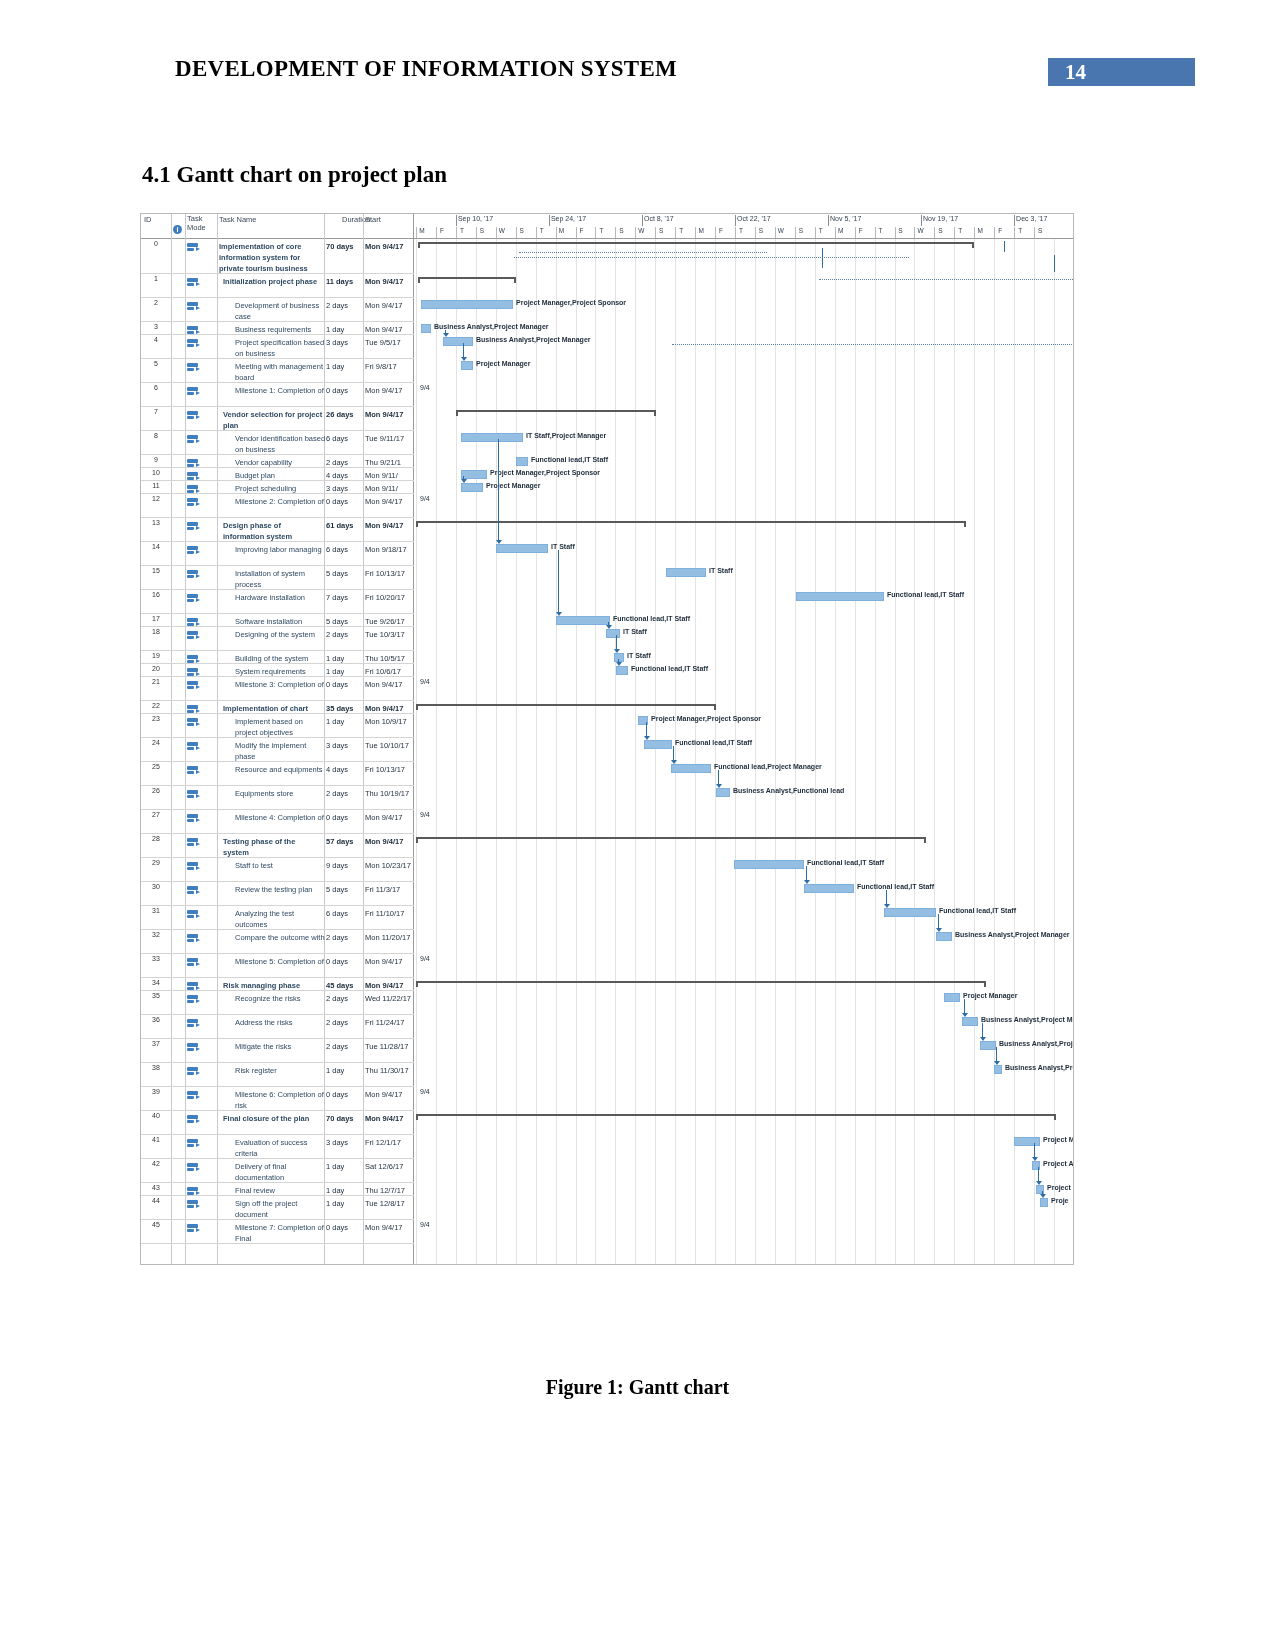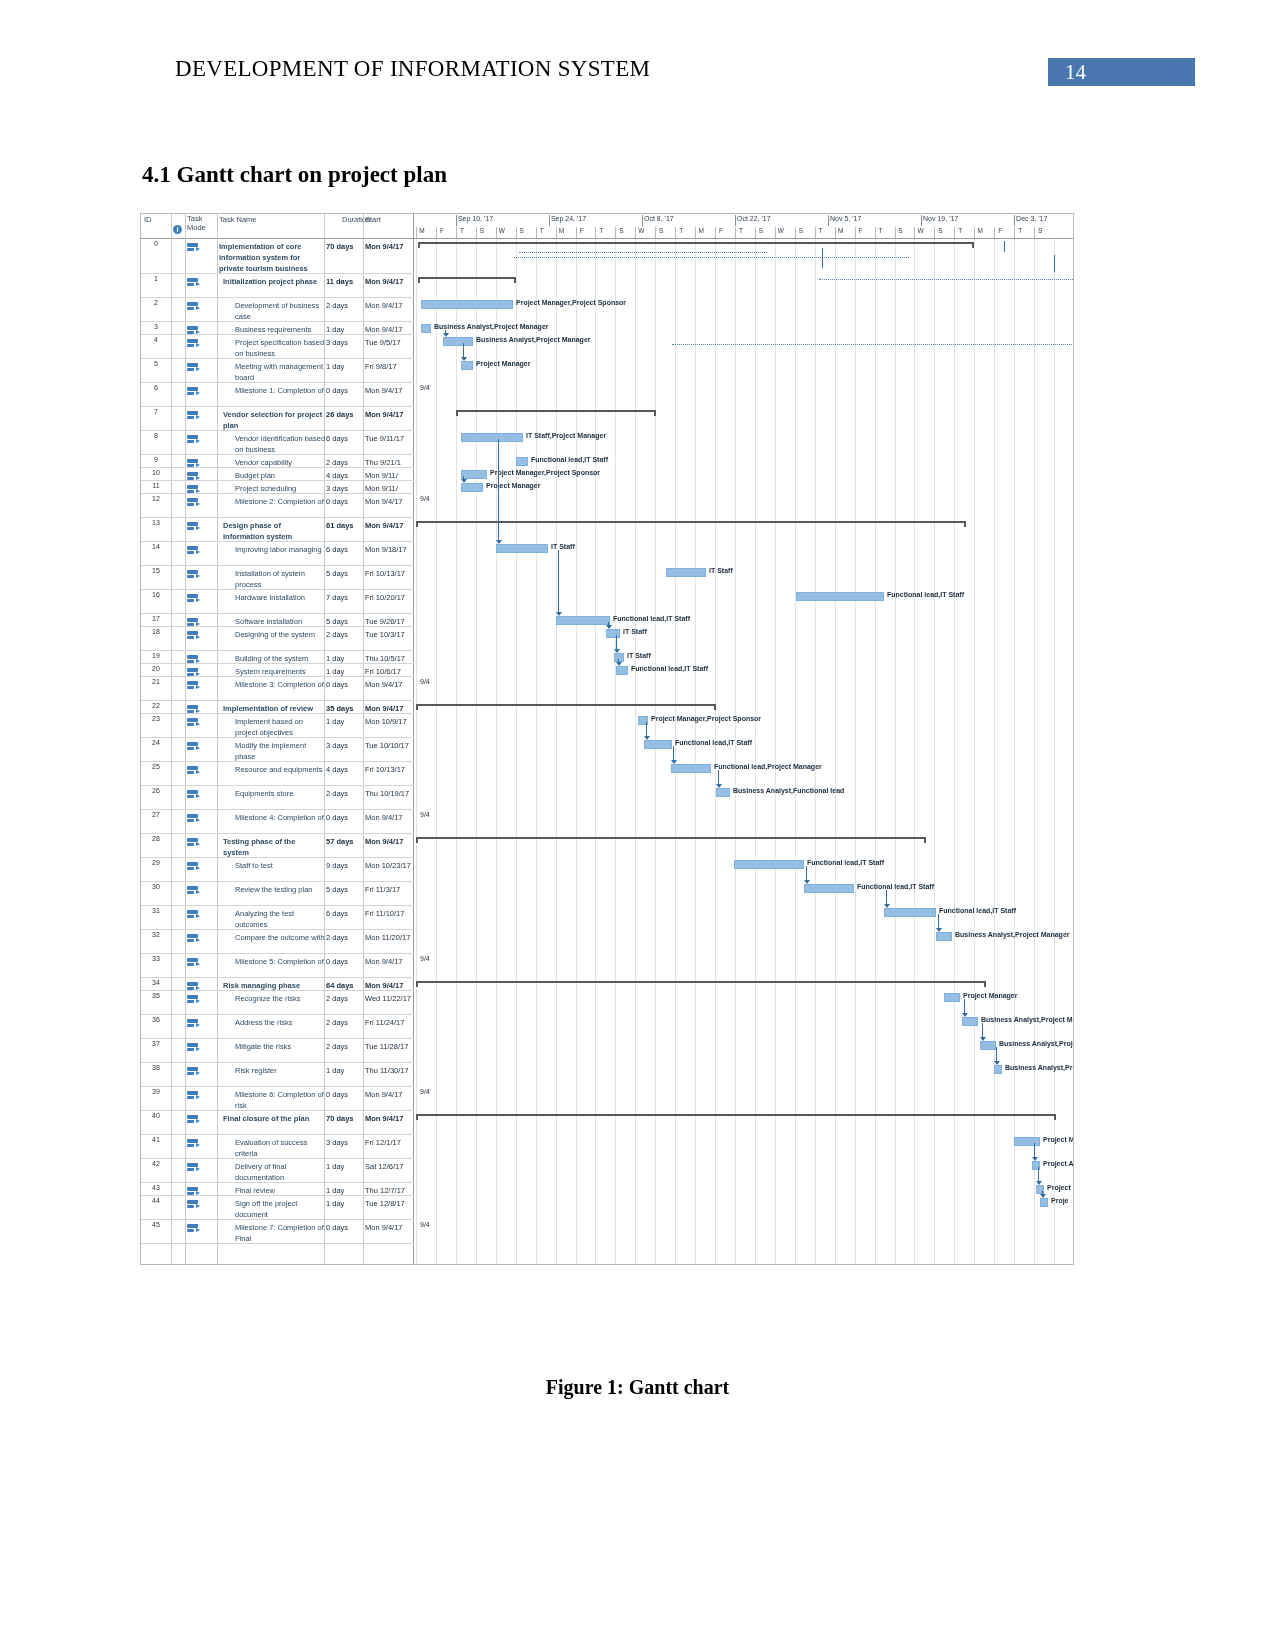--- a/index.html
+++ b/index.html
@@ -4,21 +4,21 @@
 <style>
   html,body{margin:0;padding:0;}
   body{
     width:1275px;height:1650px;
     background:#ffffff;
     font-family:"Liberation Serif", serif;
     position:relative;
     overflow:hidden;
   }
   
-  .doc-header{position:absolute;left:0;top:0;width:1031px;height:110px;}
+  .doc-header{position:absolute;left:0;top:0;width:1031px;height:110px;font-weight:bold;}
   .doc-title{
     position:absolute;left:175px;top:56px;
     font-family:"Liberation Serif", serif;
     font-size:23px;letter-spacing:.3px;color:#000;white-space:nowrap;
   }
   .page-num-box{
     position:absolute;left:1048px;top:58px;width:147px;height:28px;
     background:#4a76b0;
   }
   .page-num{
@@ -272,21 +272,21 @@
         <div class="row lvl2" style="height: 24px;">
           <div class="id">21</div>
           <div class="tmode"><span class="tm-glyph"><i class="b1"></i><i class="b2"></i><i class="ar"></i></span></div>
           <div class="tname">Milestone 3: Completion of</div>
           <div class="dur">0 days</div>
           <div class="st">Mon 9/4/17</div>
         </div>
         <div class="row lvl1" style="height: 13px;">
           <div class="id">22</div>
           <div class="tmode"><span class="tm-glyph"><i class="b1"></i><i class="b2"></i><i class="ar"></i></span></div>
-          <div class="tname">Implementation of review</div>
+          <div class="tname">Implementation of chart</div>
           <div class="dur">35 days</div>
           <div class="st">Mon 9/4/17</div>
         </div>
         <div class="row lvl2" style="height: 24px;">
           <div class="id">23</div>
           <div class="tmode"><span class="tm-glyph"><i class="b1"></i><i class="b2"></i><i class="ar"></i></span></div>
           <div class="tname">Implement based on project objectives</div>
           <div class="dur">1 day</div>
           <div class="st">Mon 10/9/17</div>
         </div>
@@ -357,21 +357,21 @@
           <div class="id">33</div>
           <div class="tmode"><span class="tm-glyph"><i class="b1"></i><i class="b2"></i><i class="ar"></i></span></div>
           <div class="tname">Milestone 5: Completion of</div>
           <div class="dur">0 days</div>
           <div class="st">Mon 9/4/17</div>
         </div>
         <div class="row lvl1" style="height: 13px;">
           <div class="id">34</div>
           <div class="tmode"><span class="tm-glyph"><i class="b1"></i><i class="b2"></i><i class="ar"></i></span></div>
           <div class="tname">Risk managing phase</div>
-          <div class="dur">64 days</div>
+          <div class="dur">45 days</div>
           <div class="st">Mon 9/4/17</div>
         </div>
         <div class="row lvl2" style="height: 24px;">
           <div class="id">35</div>
           <div class="tmode"><span class="tm-glyph"><i class="b1"></i><i class="b2"></i><i class="ar"></i></span></div>
           <div class="tname">Recognize the risks</div>
           <div class="dur">2 days</div>
           <div class="st">Wed 11/22/17</div>
         </div>
         <div class="row lvl2" style="height: 24px;">

